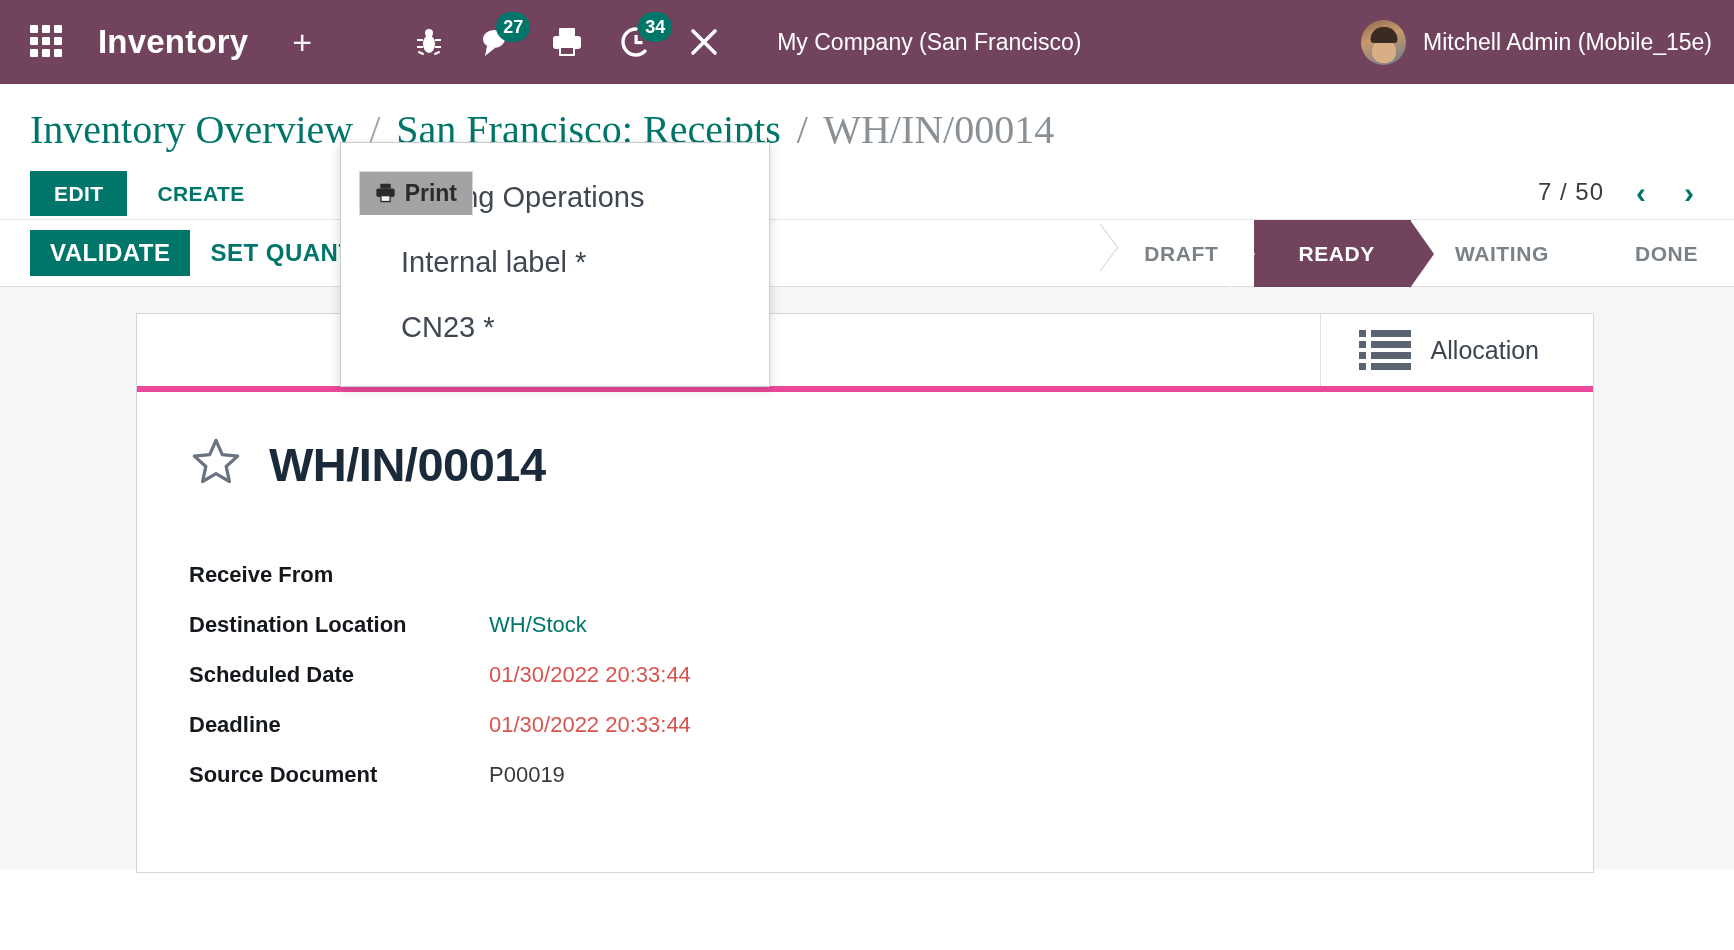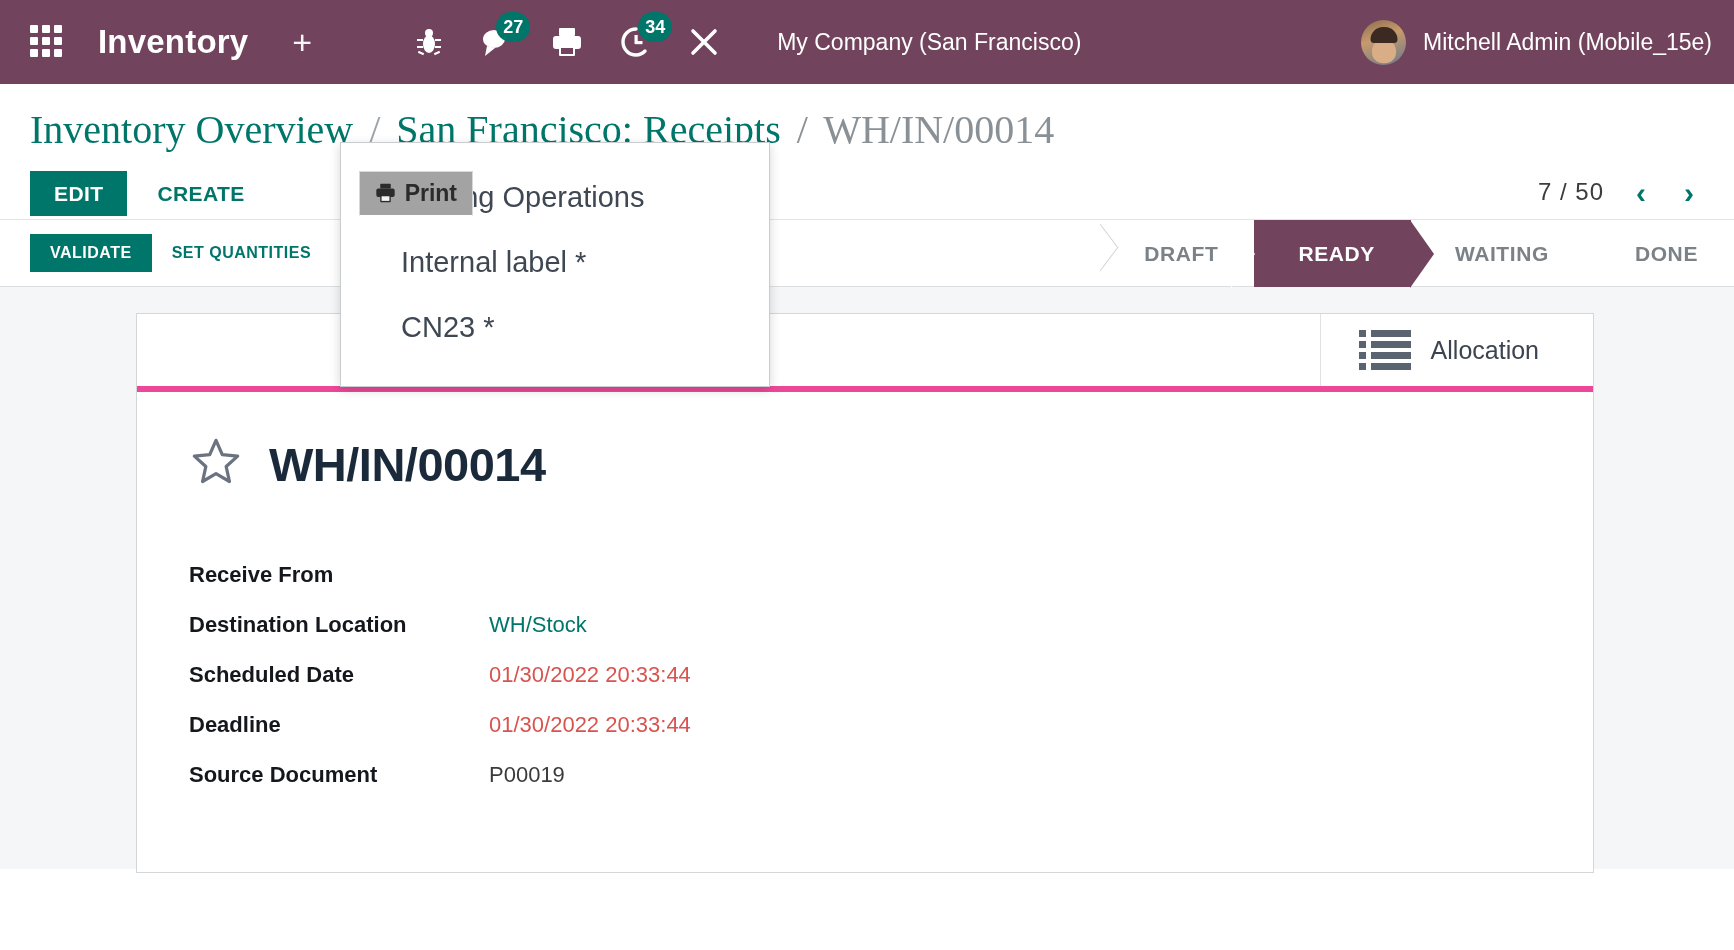--- a/index.html
+++ b/index.html
@@ -215,21 +215,21 @@
     border-top: 1px solid #e2e4e6;
     border-bottom: 1px solid #dcdfe1;
     background: #ffffff;
     height: 68px;
     display: flex;
     align-items: center;
     padding-left: 30px;
     position: relative;
   }
   .sb-btn {
-    font-size: 16px;
+    font-size: 24px;
     font-weight: bold;
     color: #00756a;
     letter-spacing: .5px;
     padding: 11px 20px;
     cursor: pointer;
     background: transparent;
     border: none;
     line-height: 1;
     white-space: nowrap;
   }

